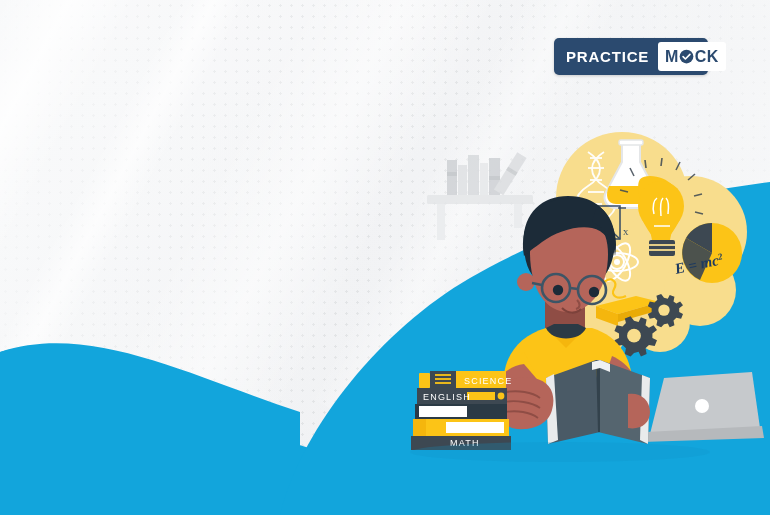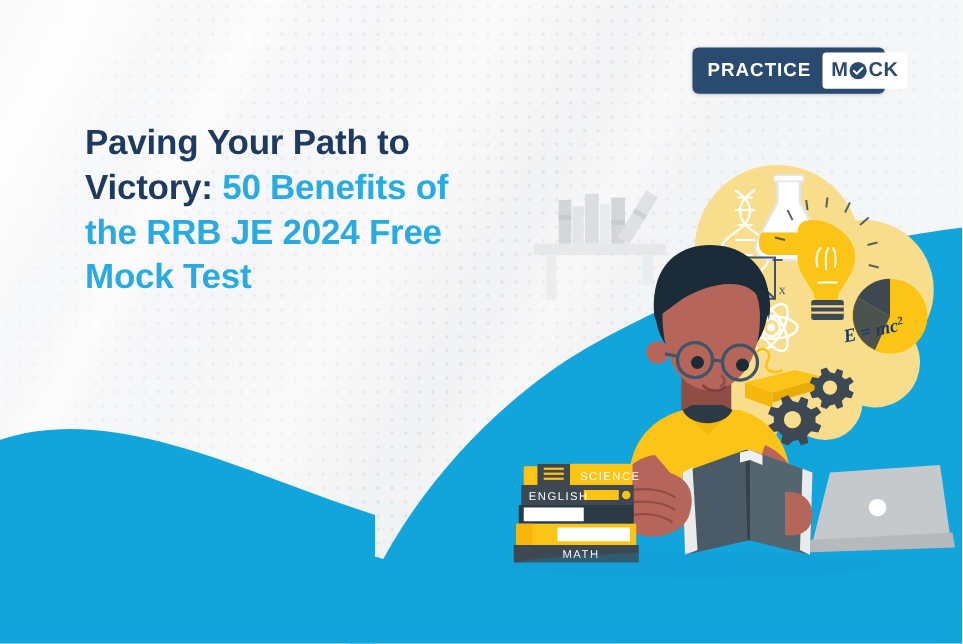--- a/index.html
+++ b/index.html
@@ -366,23 +366,14 @@
           <svg width="15" height="15" viewBox="0 0 24 24">
             <circle cx="12" cy="12" r="11" fill="#2b4a6f"></circle>
             <path d="M6.5 12.3 L10.2 16 L17.5 8.6" stroke="#ffffff" stroke-width="2.6" fill="none" stroke-linecap="round" stroke-linejoin="round"></path>
           </svg>
         </span>
         <span>CK</span>
       </span>
     </span>
   </div>
 
-  <div class="headline">
-    <span>Paving Your Path to</span>
-    <br>
-    <span>Victory: </span><span class="hl-accent">50 Benefits of</span>
-    <br>
-    <span class="hl-accent">the RRB JE 2024 Free</span>
-    <br>
-    <span class="hl-accent">Mock Test</span>
-  </div>
 
 </div>
 
 </body></html>

